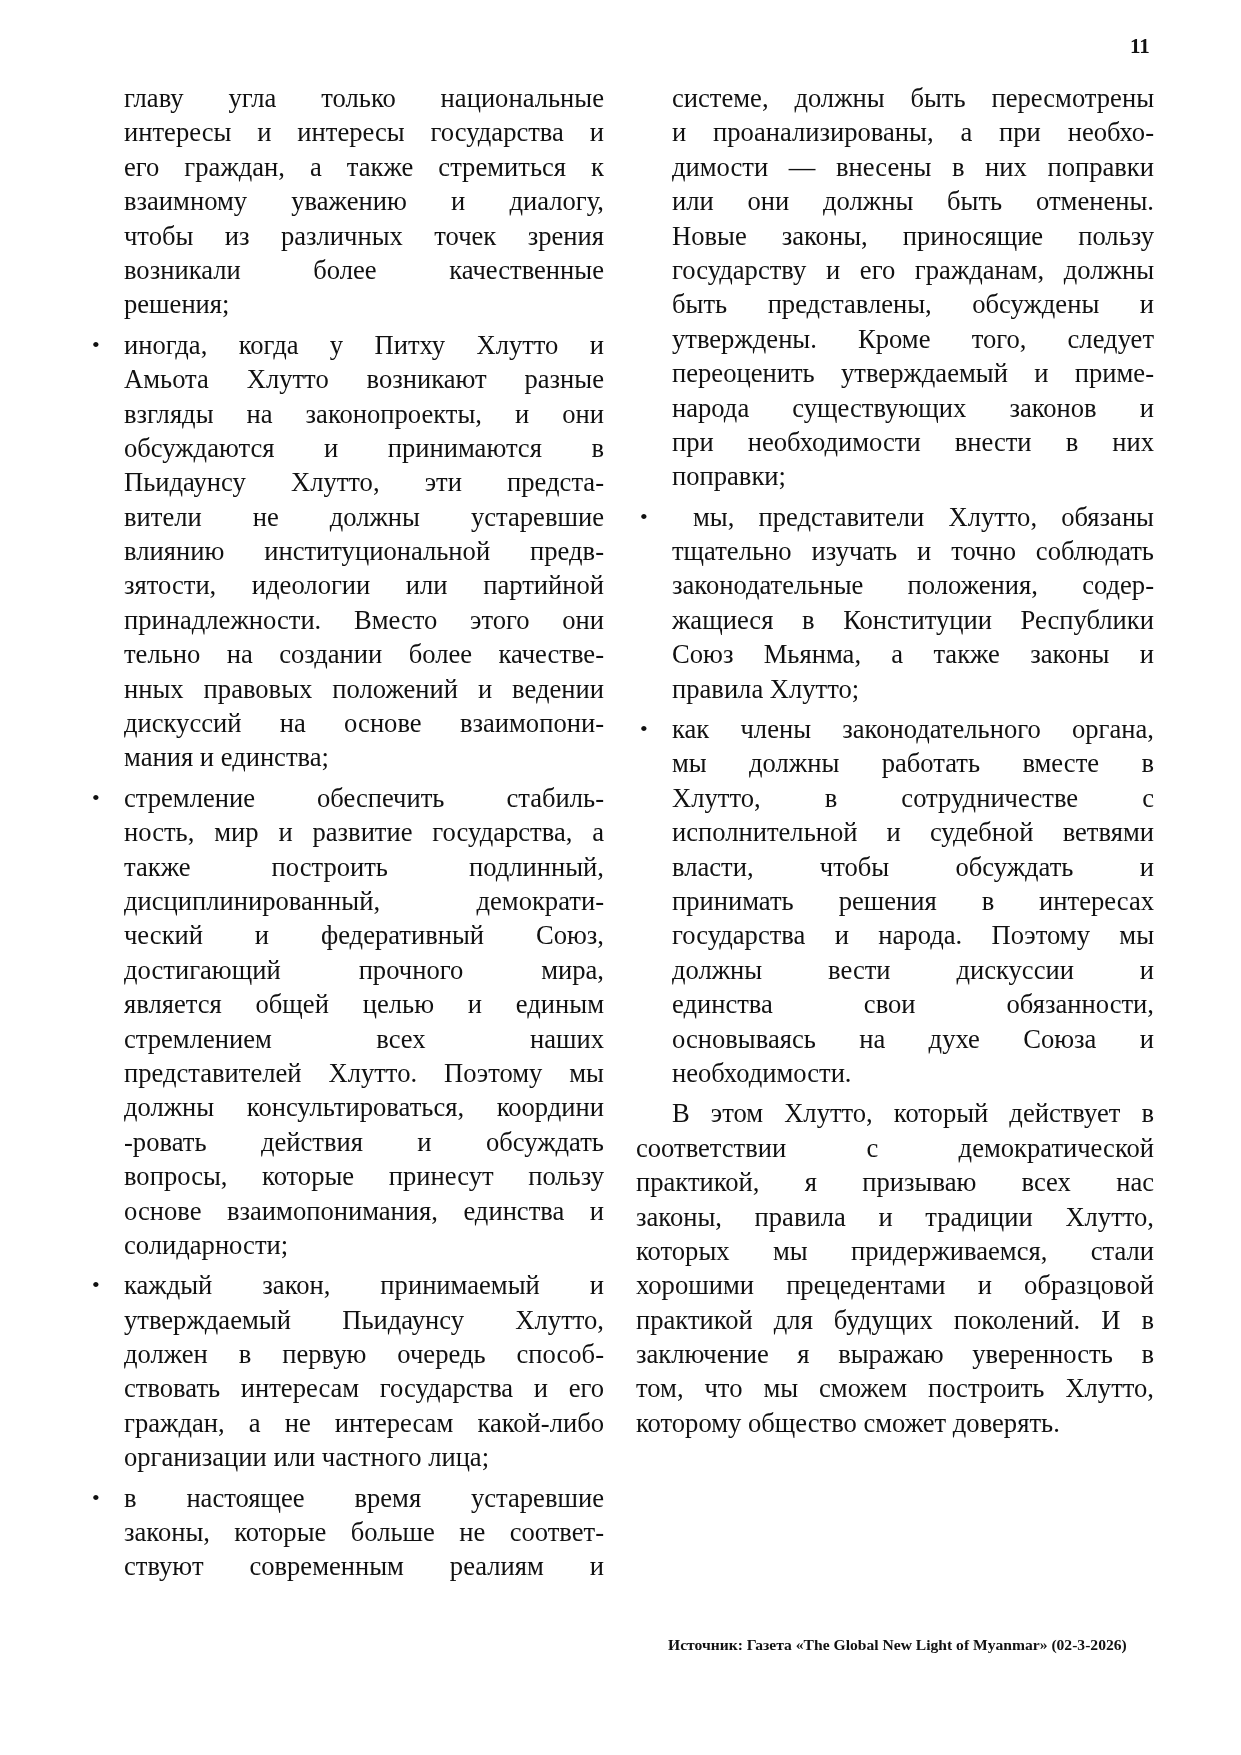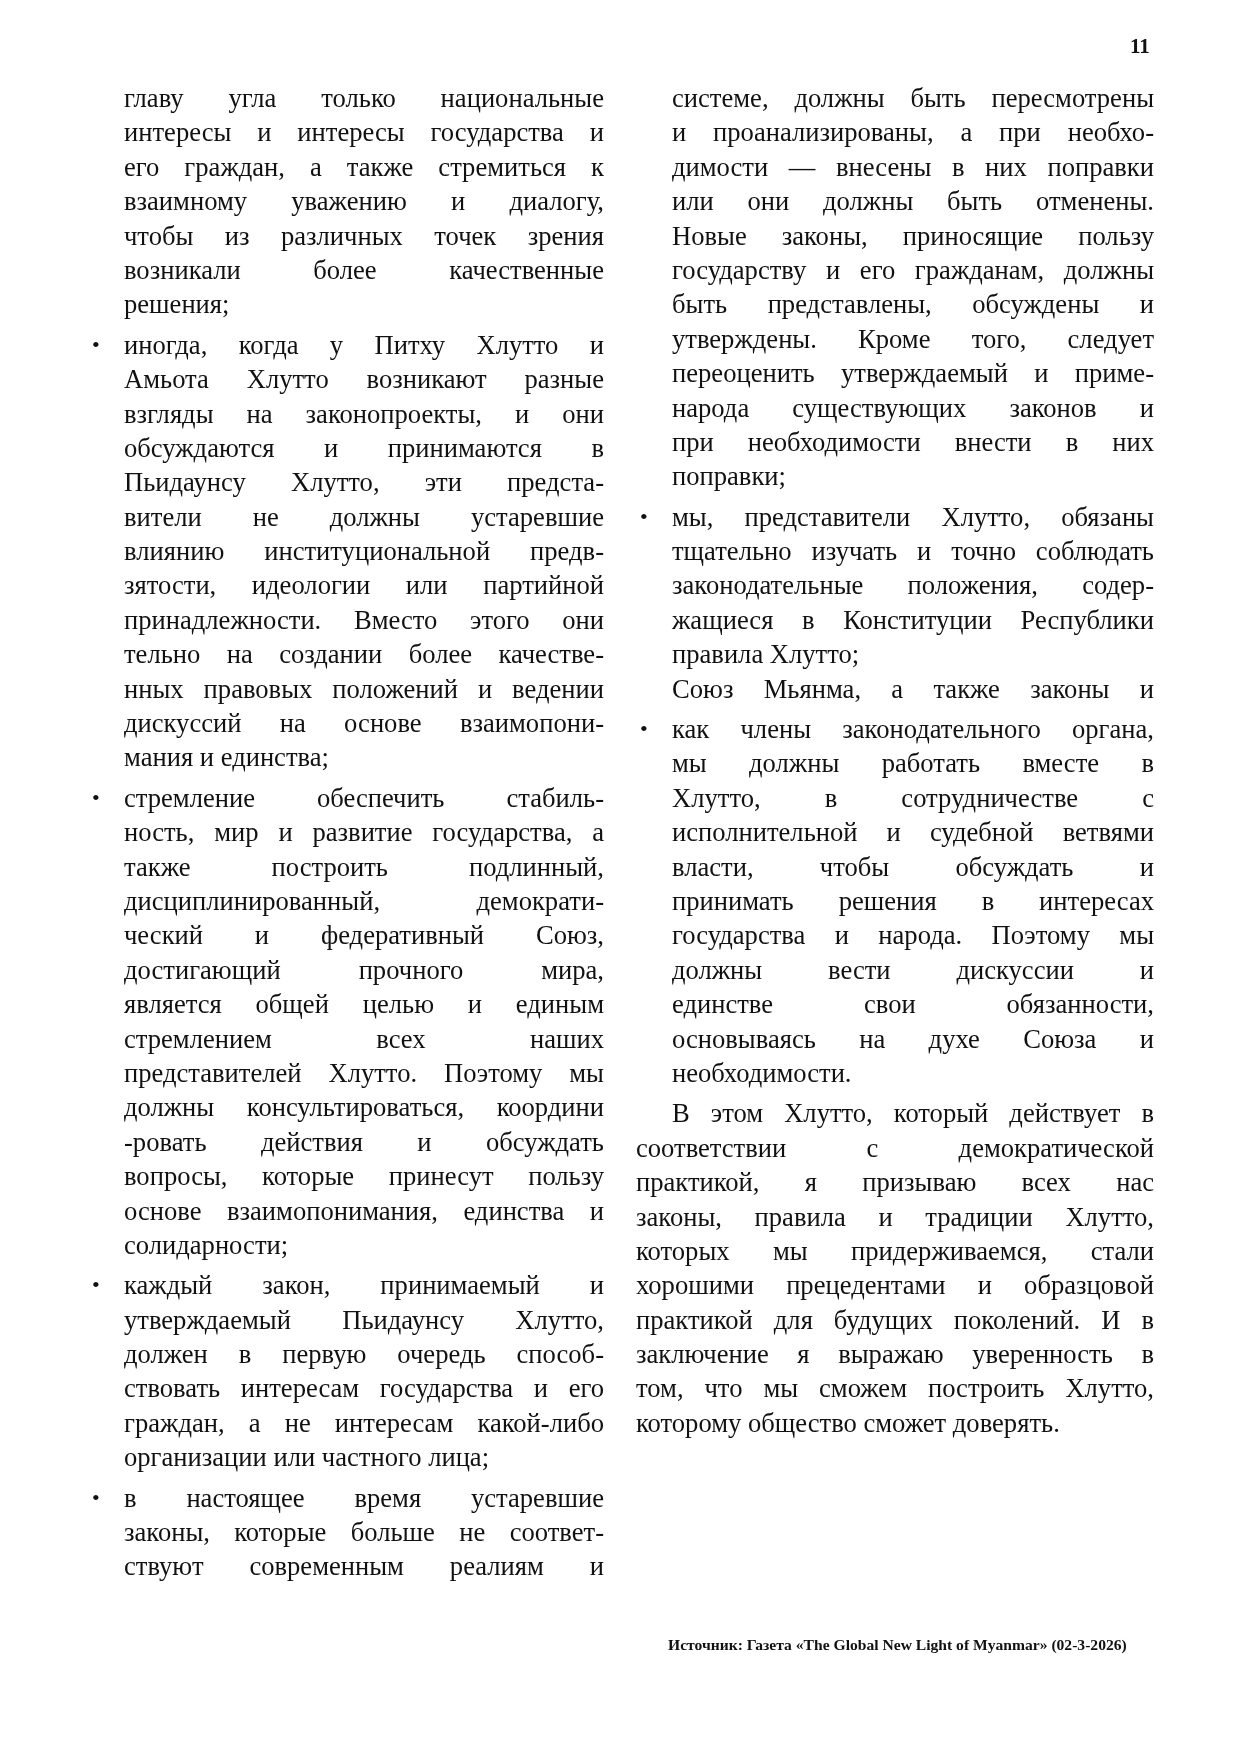--- a/index.html
+++ b/index.html
@@ -93,38 +93,38 @@
       <span class="line" style="white-space: normal;">государству и его гражданам, должны</span>
       <span class="line" style="white-space: normal;">быть представлены, обсуждены и</span>
       <span class="line" style="white-space: normal;">утверждены. Кроме того, следует</span>
       <span class="line" style="white-space: normal;">переоценить утверждаемый и приме-</span>
       <span class="line" style="white-space: normal;">народа существующих законов и</span>
       <span class="line" style="white-space: normal;">при необходимости внести в них</span>
       <span class="line last" style="white-space: normal;">поправки;</span>
     </div>
     <div class="block bullet">
       <span class="bullet-dot">•</span>
-      <span class="line" style="white-space: normal;">мы, представители Хлутто, обязаны</span>
+      <span class="line" style="white-space: normal; margin-left: 21px;">мы, представители Хлутто, обязаны</span>
       <span class="line" style="white-space: normal;">тщательно изучать и точно соблюдать</span>
       <span class="line" style="white-space: normal;">законодательные положения, содер-</span>
       <span class="line" style="white-space: normal;">жащиеся в Конституции Республики</span>
+      <span class="line" style="white-space: normal;">Союз Мьянма, а также законы и</span>
       <span class="line last" style="white-space: normal;">правила Хлутто;</span>
-      <span class="line" style="white-space: normal;">Союз Мьянма, а также законы и</span>
     </div>
     <div class="block bullet">
       <span class="bullet-dot">•</span>
       <span class="line" style="white-space: normal;">как члены законодательного органа,</span>
       <span class="line" style="white-space: normal;">мы должны работать вместе в</span>
       <span class="line" style="white-space: normal;">Хлутто, в сотрудничестве с</span>
       <span class="line" style="white-space: normal;">исполнительной и судебной ветвями</span>
       <span class="line" style="white-space: normal;">власти, чтобы обсуждать и</span>
       <span class="line" style="white-space: normal;">принимать решения в интересах</span>
       <span class="line" style="white-space: normal;">государства и народа. Поэтому мы</span>
       <span class="line" style="white-space: normal;">должны вести дискуссии и</span>
-      <span class="line" style="white-space: normal;">единстве свои обязанности,</span>
+      <span class="line" style="white-space: normal;">единства свои обязанности,</span>
       <span class="line" style="white-space: normal;">основываясь на духе Союза и</span>
       <span class="line last" style="white-space: normal;">необходимости.</span>
     </div>
     <div class="block para">
       <span class="line indent" style="white-space: normal;">В этом Хлутто, который действует в</span>
       <span class="line" style="white-space: normal;">соответствии с демократической</span>
       <span class="line" style="white-space: normal;">практикой, я призываю всех нас</span>
       <span class="line" style="white-space: normal;">законы, правила и традиции Хлутто,</span>
       <span class="line" style="white-space: normal;">которых мы придерживаемся, стали</span>
       <span class="line" style="white-space: normal;">хорошими прецедентами и образцовой</span>

